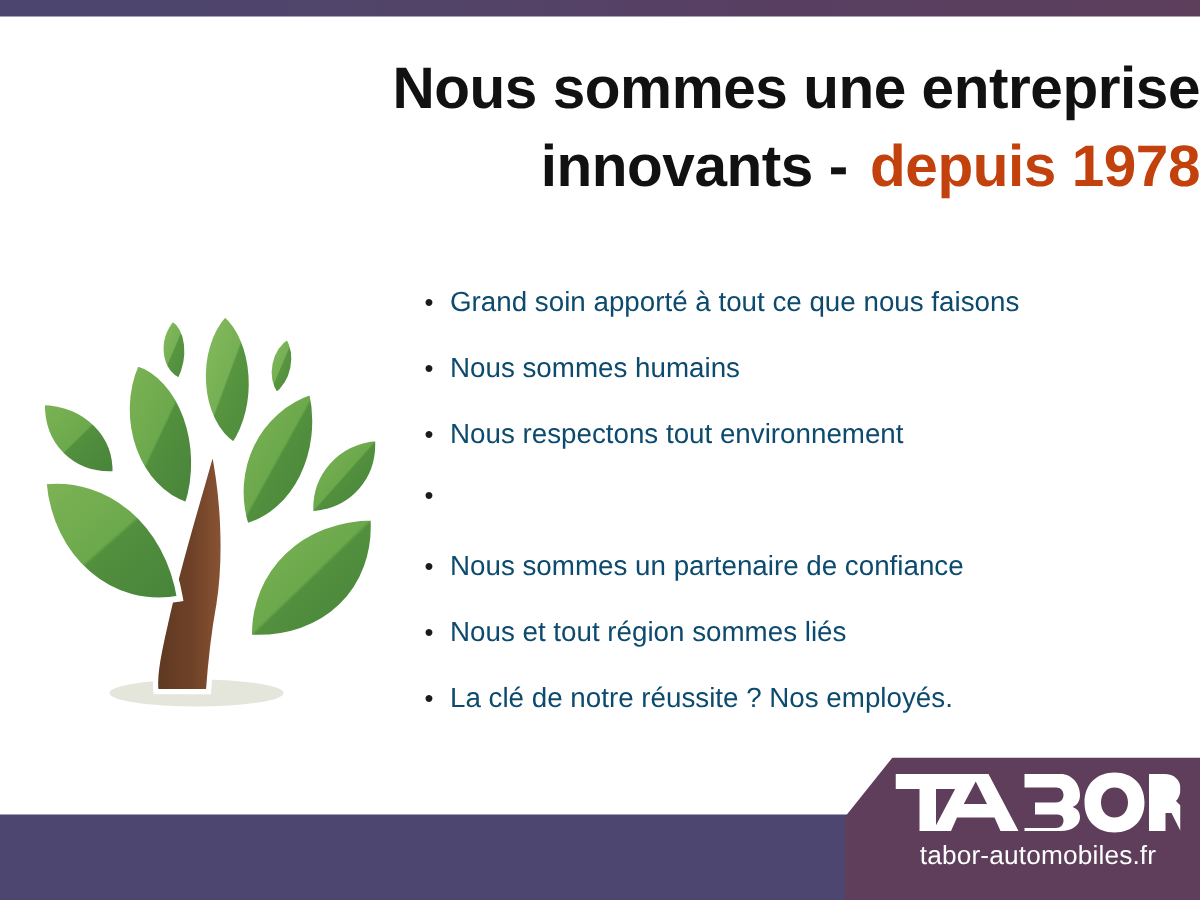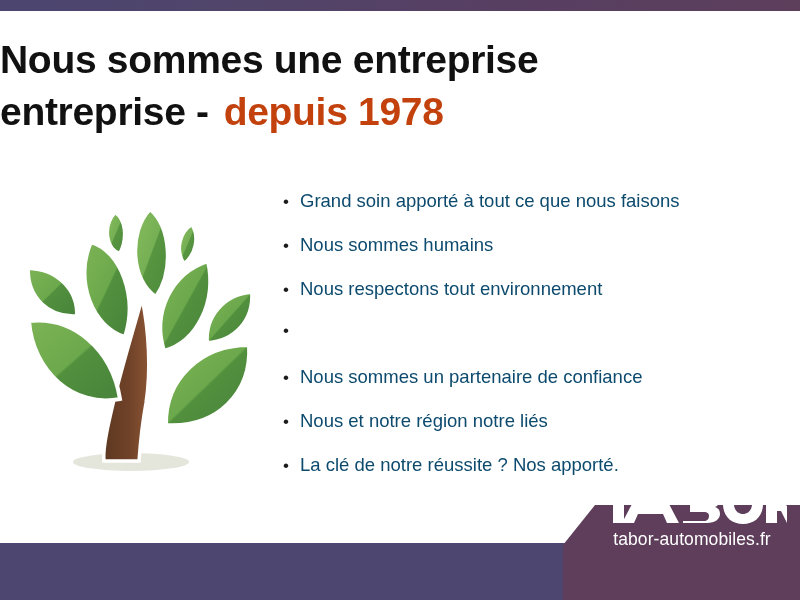--- a/index.html
+++ b/index.html
@@ -28,21 +28,21 @@
     height: 11px;
     background: linear-gradient(90deg, #4b4570 0%, #51456a 30%, #573f62 62%, #5d3f5c 100%);
   }
 
   
   .headline {
     position: absolute;
     left: 0;
     top: 34px;
     width: 800px;
-    text-align: left;
+    text-align: right;
     font-size: 39px;
     font-weight: bold;
     line-height: 1.33;
     letter-spacing: -0.3px;
     color: #111111;
   }
   .headline .accent {
     color: #c2410c;
   }
   .headline .ln { display: block; }
@@ -99,21 +99,21 @@
     width: 272px;
     height: 97px;
     background: #5e3e5a;
     clip-path: polygon(35px 42px, 67px 2px, 272px 2px, 272px 97px, 35px 97px);
   }
 
   
   .logo-wrap {
     position: absolute;
     left: 597px;
-    top: 482px;
+    top: 513px;
     width: 190px;
     height: 80px;
   }
   .logo-mark {
     position: absolute;
     left: 0;
     top: 0;
     width: 190px;
     height: 44px;
   }
@@ -132,21 +132,21 @@
 </head>
 <body>
 
 <div id="slide">
 
   <div class="top-band"></div>
 
   <div class="headline">
     <span class="ln">Nous sommes une entreprise</span>
     <span class="ln">
-      <span>entreprise -</span><span class="gap">&nbsp;</span><span class="accent">depuis 1978</span>
+      <span>innovants -</span><span class="gap">&nbsp;</span><span class="accent">depuis 1978</span>
     </span>
   </div>
 
   <div class="tree">
     <svg viewBox="0 0 250 300" width="250" height="300" xmlns="http://www.w3.org/2000/svg">
       <defs>
         <linearGradient id="lf" x1="0" y1="0" x2="1" y2="1">
           <stop offset="0%" stop-color="#7cb356"></stop>
           <stop offset="49%" stop-color="#6ca94c"></stop>
           <stop offset="51%" stop-color="#52903e"></stop>
@@ -207,25 +207,25 @@
     </div>
     <div class="bullet-row">
       <span class="bullet-dot">•</span>
     </div>
     <div class="bullet-row">
       <span class="bullet-dot">•</span>
       <span class="bullet-text">Nous sommes un partenaire de confiance</span>
     </div>
     <div class="bullet-row">
       <span class="bullet-dot">•</span>
-      <span class="bullet-text">Nous et notre région notre liés</span>
-    </div>
-    <div class="bullet-row">
-      <span class="bullet-dot">•</span>
-      <span class="bullet-text">La clé de notre réussite ? Nos apporté.</span>
+      <span class="bullet-text">Nous et tout région sommes liés</span>
+    </div>
+    <div class="bullet-row">
+      <span class="bullet-dot">•</span>
+      <span class="bullet-text">La clé de notre réussite ? Nos employés.</span>
     </div>
   </div>
 
   <div class="bottom-slate"></div>
   <div class="bottom-plum"></div>
 
   <div class="logo-wrap">
     <svg class="logo-mark" viewBox="0 0 190 44" width="190" height="44" xmlns="http://www.w3.org/2000/svg">
       <g fill="#ffffff">
 

